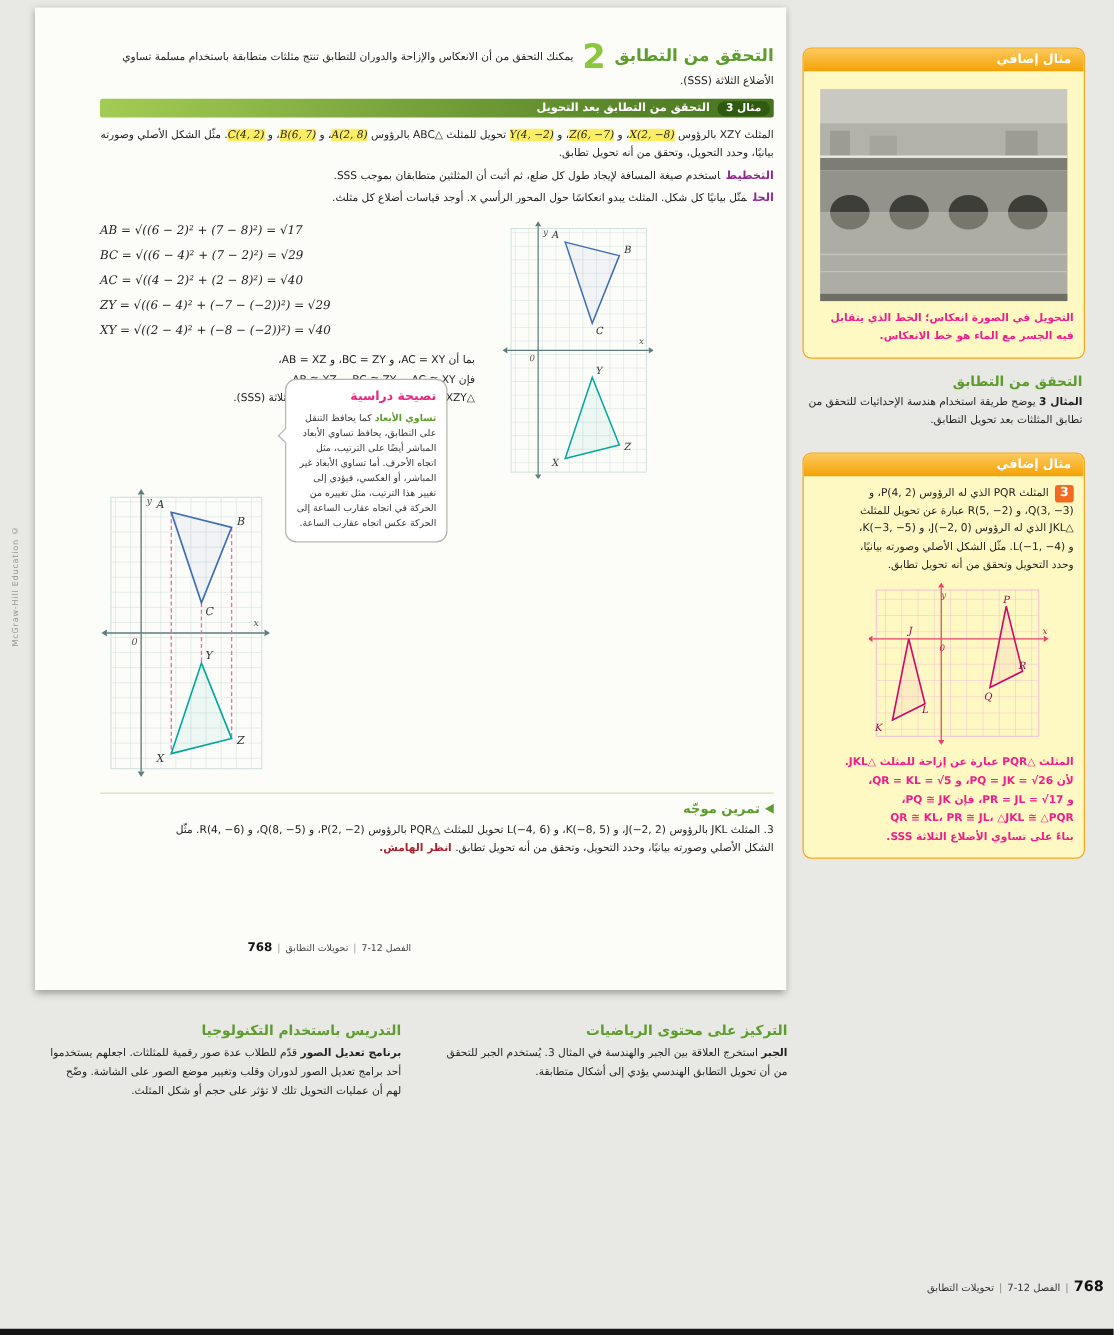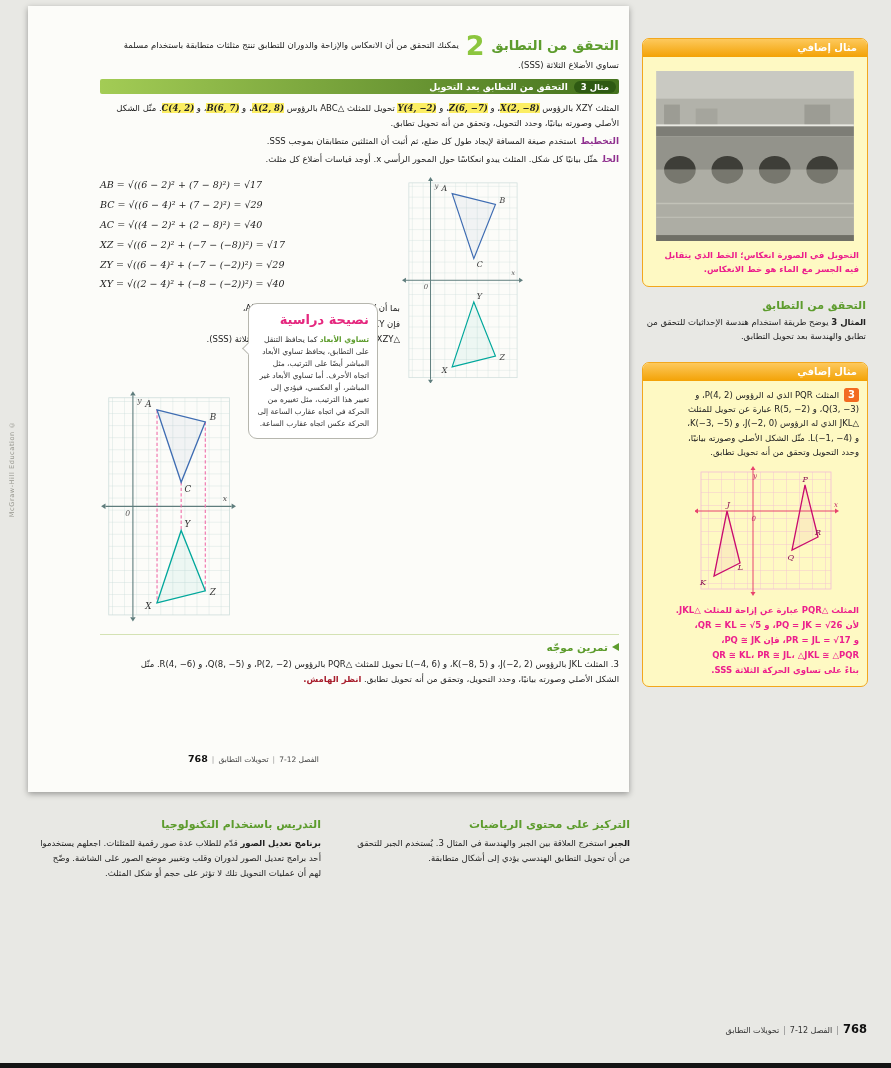--- a/index.html
+++ b/index.html
@@ -6,62 +6,62 @@
   body {
     margin: 0; width: 891px; height: 1068px;
     background: #e8e8e4; position: relative; overflow: hidden;
     font-family: "DejaVu Sans", sans-serif; color: #222;
   }
   
   .page {
     position: absolute; left: 28px; top: 6px; width: 601px; height: 786px;
     background: #fcfcf9; box-shadow: 0 2px 6px rgba(0,0,0,.35);
   }
-  .page-inner { position: absolute; inset: 0; padding: 26px 10px 0 72px; direction: rtl; }
+  .page-inner { position: absolute; inset: 0; padding: 26px 10px 0 52px; direction: rtl; }
   .spine {
     position: absolute; left: 8px; top: 420px; writing-mode: vertical-rl;
     transform: rotate(180deg); font-size: 6.5px; color: #97978f; letter-spacing: .6px;
   }
   
   .concept { line-height: 1.55; font-size: 8.5px; }
   .concept-title { color: #5d9c2d; font-weight: bold; font-size: 13.5px; vertical-align: middle; }
   .concept-num { color: #8cc63e; font-weight: bold; font-size: 27px; vertical-align: middle; margin: 0 7px; line-height: 1; }
   
   .ex-bar { margin-top: 7px; height: 15px; border-radius: 2px; display: flex; align-items: center;
     background: linear-gradient(to left, #44721d, #a3cc55); padding: 0 3px; }
   .ex-tag { background: #2e5a12; color: #fff; font-weight: bold; font-size: 8.5px; padding: 1px 7px; border-radius: 7px; margin-left: 6px; white-space: nowrap; }
   .ex-title { color: #fff; font-weight: bold; font-size: 9px; }
   .problem { margin: 7px 0 0; font-size: 8.5px; line-height: 1.75; }
   .hl { background: #fcee63; }
-  .m { direction: ltr; unicode-bidi: embed; font-family: "DejaVu Serif", serif; font-style: italic; font-weight: bold; }
+  .m { direction: ltr; unicode-bidi: embed; font-family: "DejaVu Serif", serif; font-style: italic; }
   .step { margin-top: 4px; font-size: 8.5px; line-height: 1.55; }
   .step-label { color: #8e2f8e; font-weight: bold; font-size: 9px; margin-left: 5px; }
   
   .row-a { display: flex; direction: ltr; margin-top: 8px; justify-content: space-between; padding-right: 96px; }
   .eqs { width: 300px; direction: ltr; }
   .eq { direction: ltr; text-align: left; font-family: "DejaVu Serif", serif; font-style: italic; font-size: 9.5px; line-height: 2.1; }
   .concl { direction: rtl; text-align: right; font-size: 8.5px; margin-top: 7px; line-height: 1.8; }
   .g1 { width: 122px; flex: 0 0 auto; }
   .row-b { display: flex; direction: ltr; margin-top: 6px; gap: 12px; align-items: flex-start; }
   .g2 { width: 136px; flex: 0 0 auto; }
   .check-par { width: 168px; font-size: 8px; line-height: 1.65; direction: rtl; margin-top: 10px; }
   .tip { width: 130px; border: 1px solid #b6b6ae; border-radius: 9px; background: #fff; padding: 6px 8px 8px;
     font-size: 7.5px; line-height: 1.6; direction: rtl; position: relative; margin-top: -86px; }
   .tip::before { content: ""; position: absolute; left: -5px; top: 40px; width: 8px; height: 8px; background: #fff;
     border-left: 1px solid #b6b6ae; border-bottom: 1px solid #b6b6ae; transform: rotate(45deg); }
-  .tip-title { color: #e5287f; font-weight: bold; font-size: 13px; margin-bottom: 3px; }
+  .tip-title { color: #e5287f; font-weight: bold; font-size: 10px; margin-bottom: 3px; }
   .tip-lead { color: #5d9c2d; font-weight: bold; }
   .tip-body { color: #333; }
   
   .guided { margin-top: 12px; border-top: 1px solid #d4e2b4; padding-top: 6px; }
   .guided-title { color: #5d9c2d; font-weight: bold; font-size: 10.5px; display: flex; align-items: center; gap: 4px; }
   .tri-icon { width: 0; height: 0; border-top: 4px solid transparent; border-bottom: 4px solid transparent; border-right: 7px solid #5d9c2d; }
   .guided p { font-size: 8.5px; line-height: 1.75; margin: 4px 0 0; width: 486px; }
   .see-margin { color: #a81f2e; font-weight: bold; }
-  .page-footer { position: absolute; bottom: 28px; left: 160px; direction: ltr; font-size: 7.5px; color: #444; }
+  .page-footer { position: absolute; bottom: 28px; left: 170px; direction: ltr; font-size: 7.5px; color: #444; }
   .pf-num { font-weight: bold; font-size: 9.5px; color: #111; }
   .pf-sep { margin: 0 4px; color: #999; }
   
   .sidebar { position: absolute; left: 642px; top: 38px; width: 226px; direction: rtl; }
   .sbox { border: 1.5px solid #f2a71d; border-radius: 7px; background: #fef9c3; overflow: hidden; margin-bottom: 12px; }
   .sbox-header { background: linear-gradient(#fdc95d, #f3a205); color: #fff; font-weight: bold; font-size: 10px; padding: 3px 10px 4px; text-align: right; }
   .sbox-body { padding: 7px 8px 9px; }
   .num-badge { display: inline-block; background: #f26a21; color: #fff; font-weight: bold; font-size: 10px;
     width: 15px; height: 14px; line-height: 14px; text-align: center; border-radius: 2.5px; margin-left: 5px; vertical-align: top; }
   .sbox-text { font-size: 8.5px; line-height: 1.68; padding-left: 84px; }
@@ -73,21 +73,21 @@
   .s-section { margin: 4px 2px 18px; }
   .s-title { color: #5d9c2d; font-weight: bold; font-size: 11px; margin-bottom: 3px; }
   .s-section p { font-size: 8.5px; line-height: 1.7; margin: 0; }
   .sgraph { display: block; width: 150px; margin: 7px 14px 4px auto; }
   
   .bottom-cols { position: absolute; top: 818px; left: 40px; width: 590px; display: flex; direction: rtl; gap: 28px; }
   .bcol { flex: 1; }
   .bcol-title { color: #5d9c2d; font-weight: bold; font-size: 11px; margin-bottom: 5px; }
   .bcol p { font-size: 8.5px; line-height: 1.75; margin: 0; text-align: right; }
   
-  .gray-footer { position: absolute; top: 1022px; right: 24px; direction: rtl; font-size: 8px; color: #333; }
+  .gray-footer { position: absolute; top: 1022px; right: 8px; direction: rtl; font-size: 8px; color: #333; }
   .gf-num { font-weight: bold; font-size: 11.5px; color: #111; }
   .gf-sep { margin: 0 4px; color: #888; }
   .bottom-strip { position: absolute; left: 0; right: 0; bottom: 0; height: 5px; background: #141414; }
   
   .vl { font: italic 8px "DejaVu Serif", serif; fill: #333; }
   .al { font: italic 7px "DejaVu Serif", serif; fill: #555; }
   .vlp { font: italic 8px "DejaVu Serif", serif; fill: #8a0f50; }
   .alp { font: italic 7px "DejaVu Serif", serif; fill: #c12065; }
 </style>
 </head>
@@ -114,21 +114,20 @@
     </div>
     <div class="step">
       <span class="step-label">الحل</span><span>مثّل بيانيًا كل شكل. المثلث يبدو انعكاسًا حول المحور الرأسي x. أوجد قياسات أضلاع كل مثلث.</span>
     </div>
 
     <div class="row-a">
       <div class="eqs">
         <div class="eq">AB = √((6 − 2)² + (7 − 8)²) = √17</div>
         <div class="eq">BC = √((6 − 4)² + (7 − 2)²) = √29</div>
         <div class="eq">AC = √((4 − 2)² + (2 − 8)²) = √40</div>
-        <div class="eq">XZ = √((6 − 2)² + (−7 − (−8))²) = √17</div>
         <div class="eq">ZY = √((6 − 4)² + (−7 − (−2))²) = √29</div>
         <div class="eq">XY = √((2 − 4)² + (−8 − (−2))²) = √40</div>
         <div class="concl">
           <div>بما أن AC = XY، و BC = ZY، و AB = XZ،</div>
           <div>فإن AC ≅ XY، و BC ≅ ZY، و AB ≅ XZ،</div>
           <div>△ABC ≅ △XZY بمسلمة تساوي الأضلاع الثلاثة (SSS).</div>
         </div>
       </div>
 
       <svg class="g1" viewBox="0 0 124 212">
@@ -238,21 +237,21 @@
         <line x1="0" y1="148" x2="200" y2="148" stroke="#c2c2b8" stroke-width="1"></line>
         <rect x="0" y="166" width="200" height="6" fill="#6f6f66"></rect>
       </svg>
 
       <div class="pink">التحويل في الصورة انعكاس؛ الخط الذي يتقابل فيه الجسر مع الماء هو خط الانعكاس.</div>
     </div>
   </div>
 
   <div class="s-section">
     <div class="s-title">التحقق من التطابق</div>
-    <p><b>المثال 3</b> <span>يوضح طريقة استخدام هندسة الإحداثيات للتحقق من تطابق والهندسة بعد تحويل التطابق.</span></p>
+    <p><b>المثال 3</b> <span>يوضح طريقة استخدام هندسة الإحداثيات للتحقق من تطابق المثلثات بعد تحويل التطابق.</span></p>
   </div>
 
   <div class="sbox">
     <div class="sbox-header">مثال إضافي</div>
     <div class="sbox-body">
       <div class="sbox-text2">
         <span class="num-badge">3</span><span>المثلث PQR الذي له الرؤوس P(4, 2)، و Q(3, −3)، و R(5, −2) عبارة عن تحويل للمثلث △JKL الذي له الرؤوس J(−2, 0)، و K(−3, −5)، و L(−1, −4). مثّل الشكل الأصلي وصورته بيانيًا، وحدد التحويل وتحقق من أنه تحويل تطابق.</span>
       </div>
 
       <svg class="sgraph" viewBox="0 0 150 132">
@@ -279,21 +278,21 @@
         <text x="62" y="12" class="alp">y</text>
         <text x="143" y="41" class="alp">x</text>
         <text x="61" y="55" class="alp">0</text>
       </svg>
 
       <div class="pink-math">
         <div>المثلث △PQR عبارة عن إزاحة للمثلث △JKL.</div>
         <div>لأن PQ = JK = √26، و QR = KL = √5،</div>
         <div>و PR = JL = √17، فإن PQ ≅ JK،</div>
         <div>QR ≅ KL، PR ≅ JL، △JKL ≅ △PQR</div>
-        <div>بناءً على تساوي الحركة الثلاثة SSS.</div>
+        <div>بناءً على تساوي الأضلاع الثلاثة SSS.</div>
       </div>
     </div>
   </div>
 </div>
 
 <div class="bottom-cols">
   <div class="bcol">
     <div class="bcol-title">التركيز على محتوى الرياضيات</div>
     <p><span class="lead">الجبر</span> <span>استخرج العلاقة بين الجبر والهندسة في المثال 3. يُستخدم الجبر للتحقق من أن تحويل التطابق الهندسي يؤدي إلى أشكال متطابقة.</span></p>
   </div>

